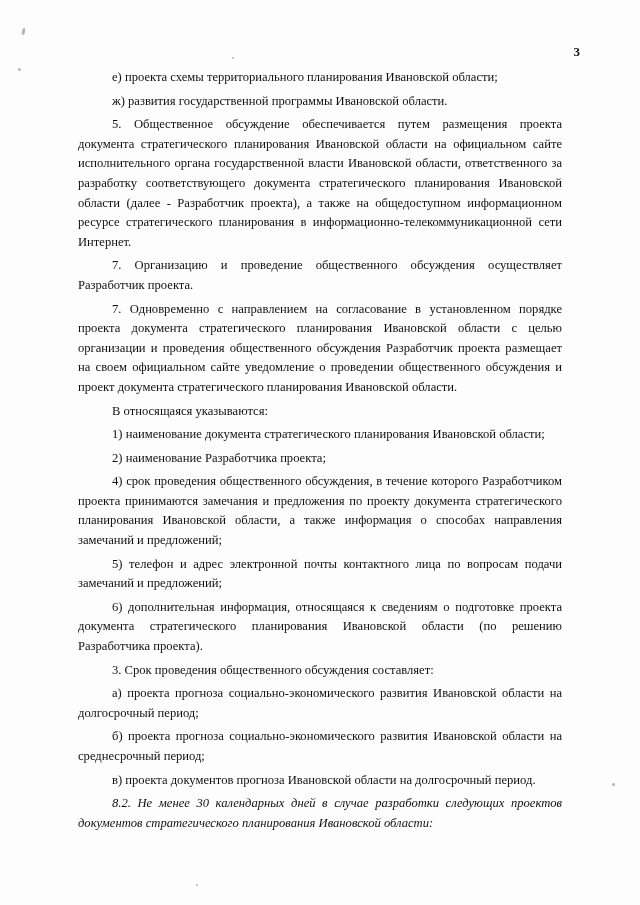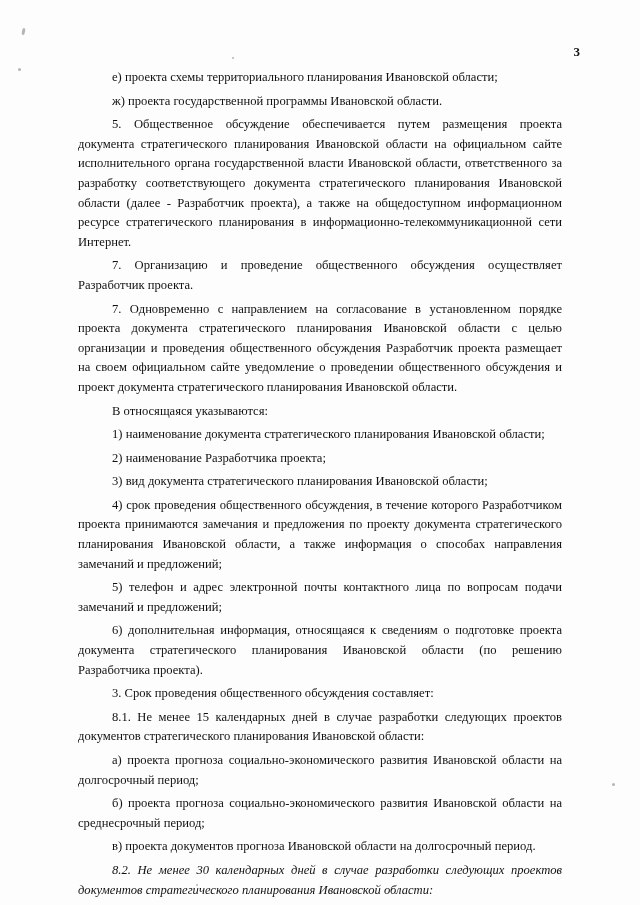--- a/index.html
+++ b/index.html
@@ -69,32 +69,30 @@
   <span class="speck s1"></span>
   <span class="speck s2"></span>
   <span class="speck s3"></span>
   <span class="speck s4"></span>
   <span class="speck s5"></span>
 
   <div class="page-number">3</div>
 
   <div class="body-text">
     <p>е) проекта схемы территориального планирования Ивановской области;</p>
-    <p>ж) проекта государственной программы Ивановской области.</p>
+    <p>ж) развития государственной программы Ивановской области.</p>
     <p>5. Общественное обсуждение обеспечивается путем размещения проекта документа стратегического планирования Ивановской области на официальном сайте исполнительного органа государственной власти Ивановской области, ответственного за разработку соответствующего документа стратегического планирования Ивановской области (далее - Разработчик проекта), а также на общедоступном информационном ресурсе стратегического планирования в информационно-телекоммуникационной сети Интернет.</p>
     <p>7. Организацию и проведение общественного обсуждения осуществляет Разработчик проекта.</p>
     <p>7. Одновременно с направлением на согласование в установленном порядке проекта документа стратегического планирования Ивановской области с целью организации и проведения общественного обсуждения Разработчик проекта размещает на своем официальном сайте уведомление о проведении общественного обсуждения и проект документа стратегического планирования Ивановской области.</p>
     <p>В относящаяся указываются:</p>
     <p>1) наименование документа стратегического планирования Ивановской области;</p>
     <p>2) наименование Разработчика проекта;</p>
-    <p>3) вид документа стратегического планирования Ивановской области;</p>
     <p>4) срок проведения общественного обсуждения, в течение которого Разработчиком проекта принимаются замечания и предложения по проекту документа стратегического планирования Ивановской области, а также информация о способах направления замечаний и предложений;</p>
     <p>5) телефон и адрес электронной почты контактного лица по вопросам подачи замечаний и предложений;</p>
     <p>6) дополнительная информация, относящаяся к сведениям о подготовке проекта документа стратегического планирования Ивановской области (по решению Разработчика проекта).</p>
     <p>3. Срок проведения общественного обсуждения составляет:</p>
-    <p>8.1. Не менее 15 календарных дней в случае разработки следующих проектов документов стратегического планирования Ивановской области:</p>
     <p>а) проекта прогноза социально-экономического развития Ивановской области на долгосрочный период;</p>
     <p>б) проекта прогноза социально-экономического развития Ивановской области на среднесрочный период;</p>
     <p>в) проекта документов прогноза Ивановской области на долгосрочный период.</p>
     <p>8.2. Не менее 30 календарных дней в случае разработки следующих проектов документов стратегического планирования Ивановской области:</p>
   </div>
 
 </div>
 
 </body></html>

